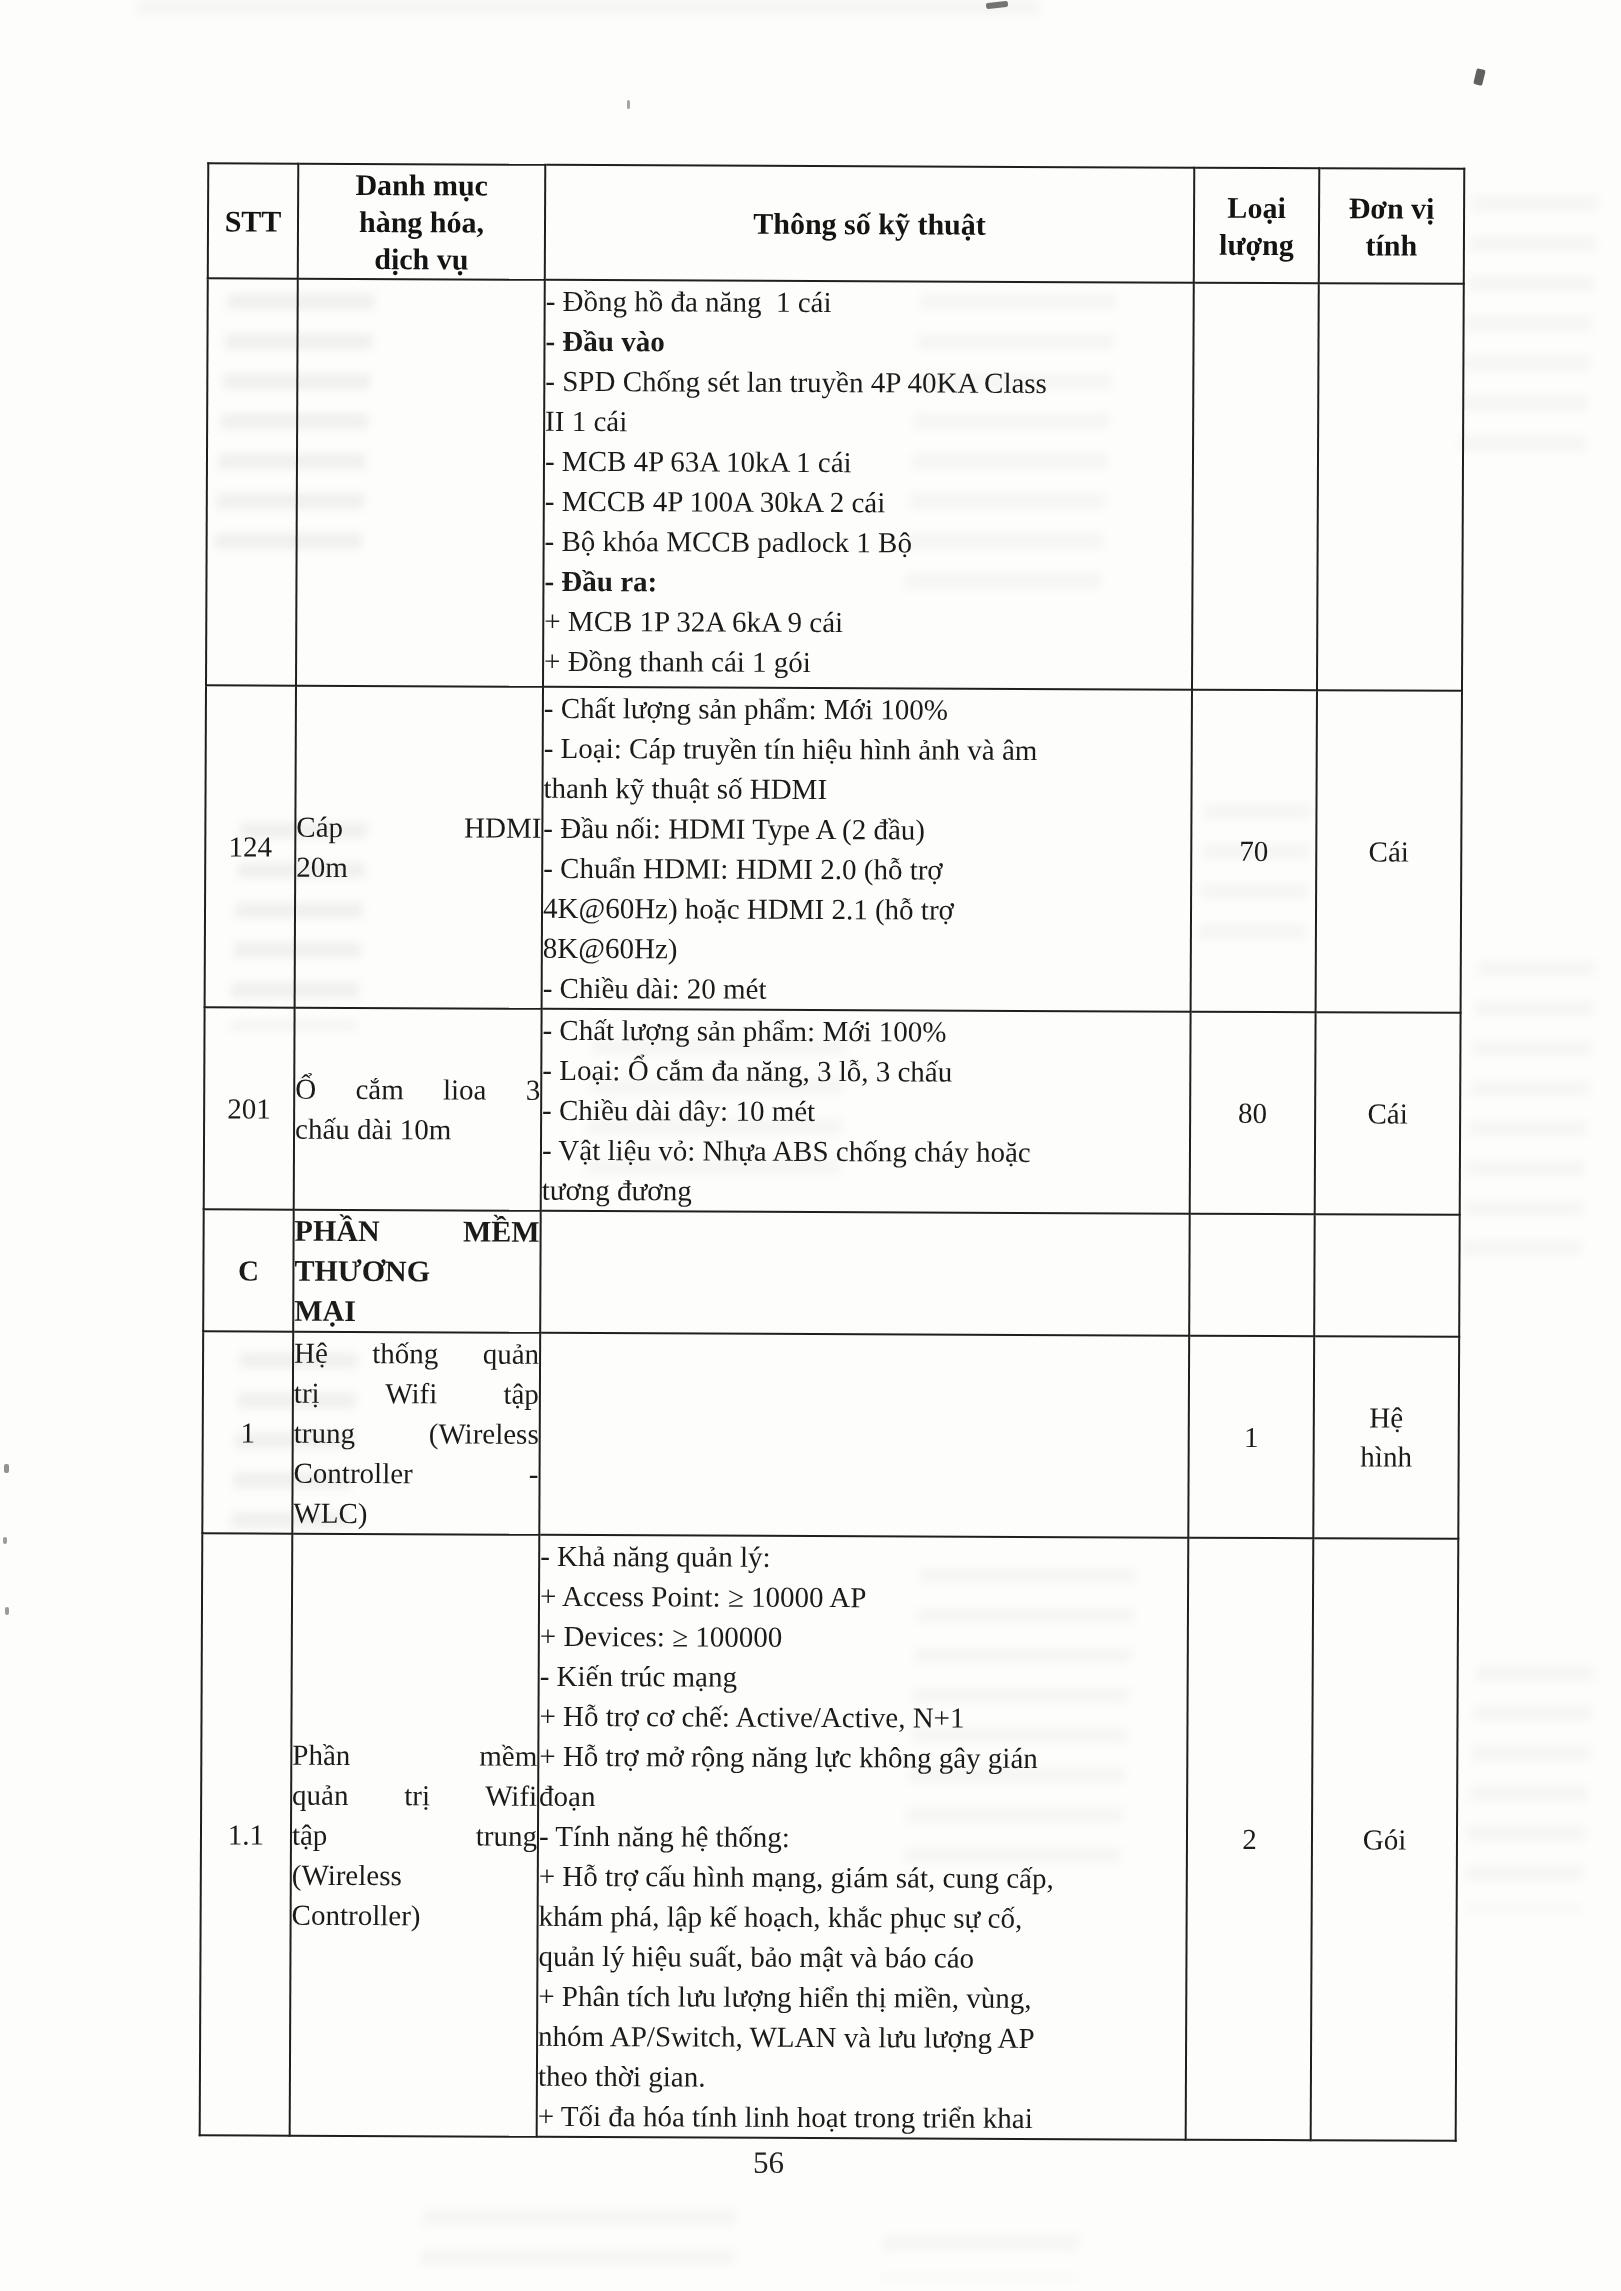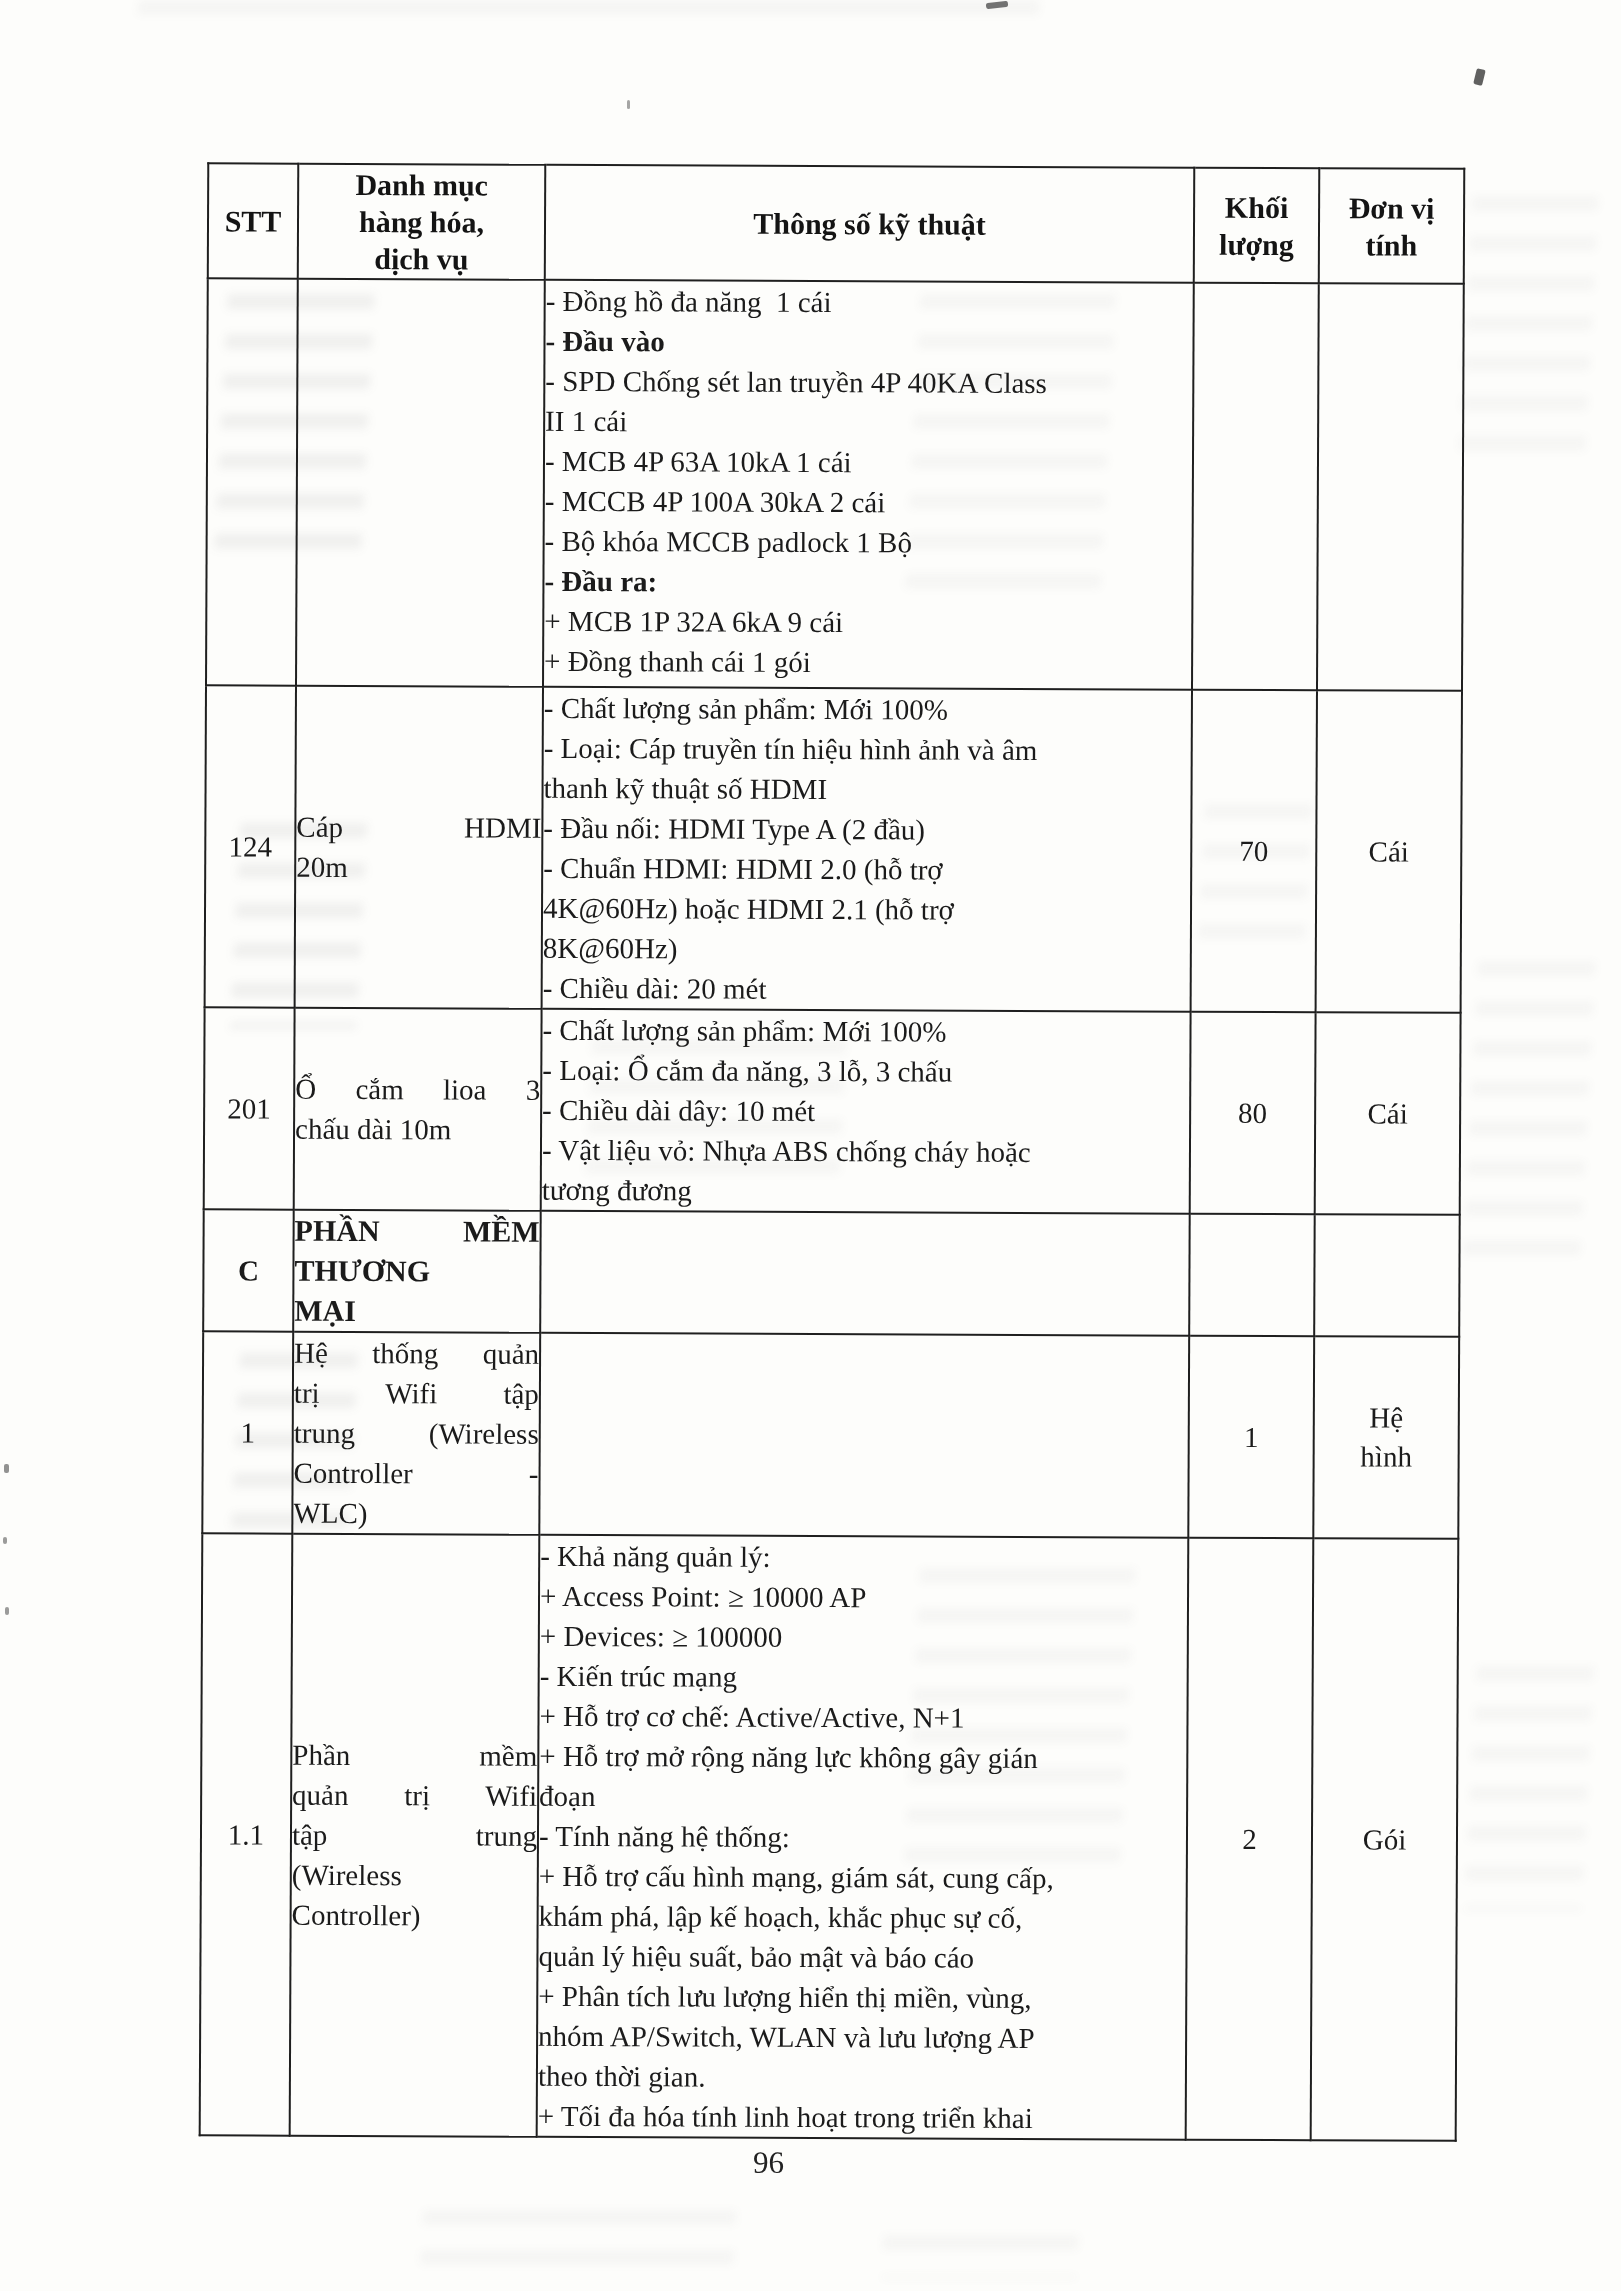--- a/index.html
+++ b/index.html
@@ -77,21 +77,21 @@
         <col style="width:125px">
         <col style="width:145px">
       </colgroup>
       <thead>
         <tr class="head">
           <th class="hcell">STT</th>
           <th class="hcell">Danh mục
 hàng hóa,
 dịch vụ</th>
           <th class="hcell">Thông số kỹ thuật</th>
-          <th class="hcell">Khối
+          <th class="hcell">Loại
 lượng</th>
           <th class="hcell">Đơn vị
 tính</th>
         </tr>
       </thead>
       <tbody>
           <tr class="row-0">
             <td class="cell stt"></td>
             <td class="cell item"></td>
             <td class="cell specs">
@@ -194,16 +194,16 @@
               <div class="sline">nhóm AP/Switch, WLAN và lưu lượng AP</div>
               <div class="sline">theo thời gian.</div>
               <div class="sline">+ Tối đa hóa tính linh hoạt trong triển khai</div>
             </td>
             <td class="cell qty">2</td>
             <td class="cell unit">Gói</td>
           </tr>
         </tbody>
     </table>
 
-    <div class="pageno">96</div>
+    <div class="pageno">56</div>
   </div>
 </div>
 
 
 </body></html>

